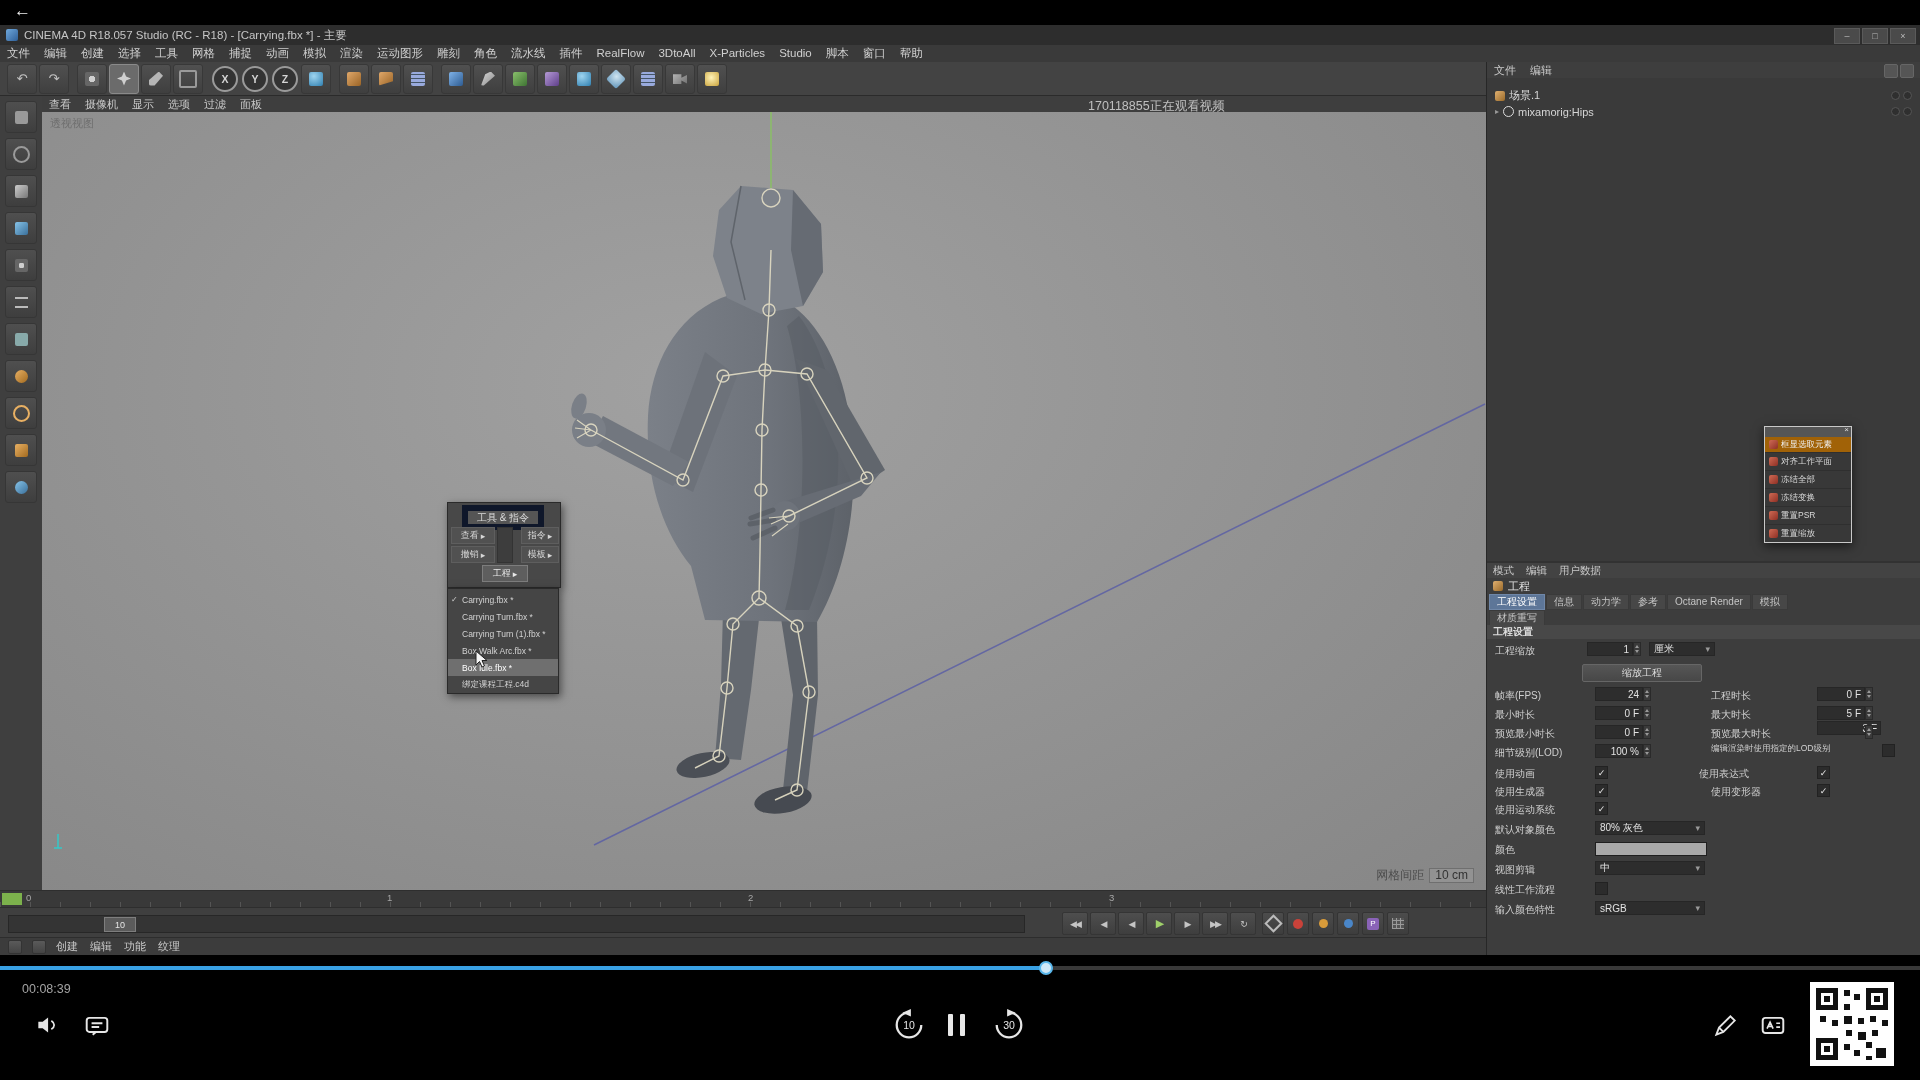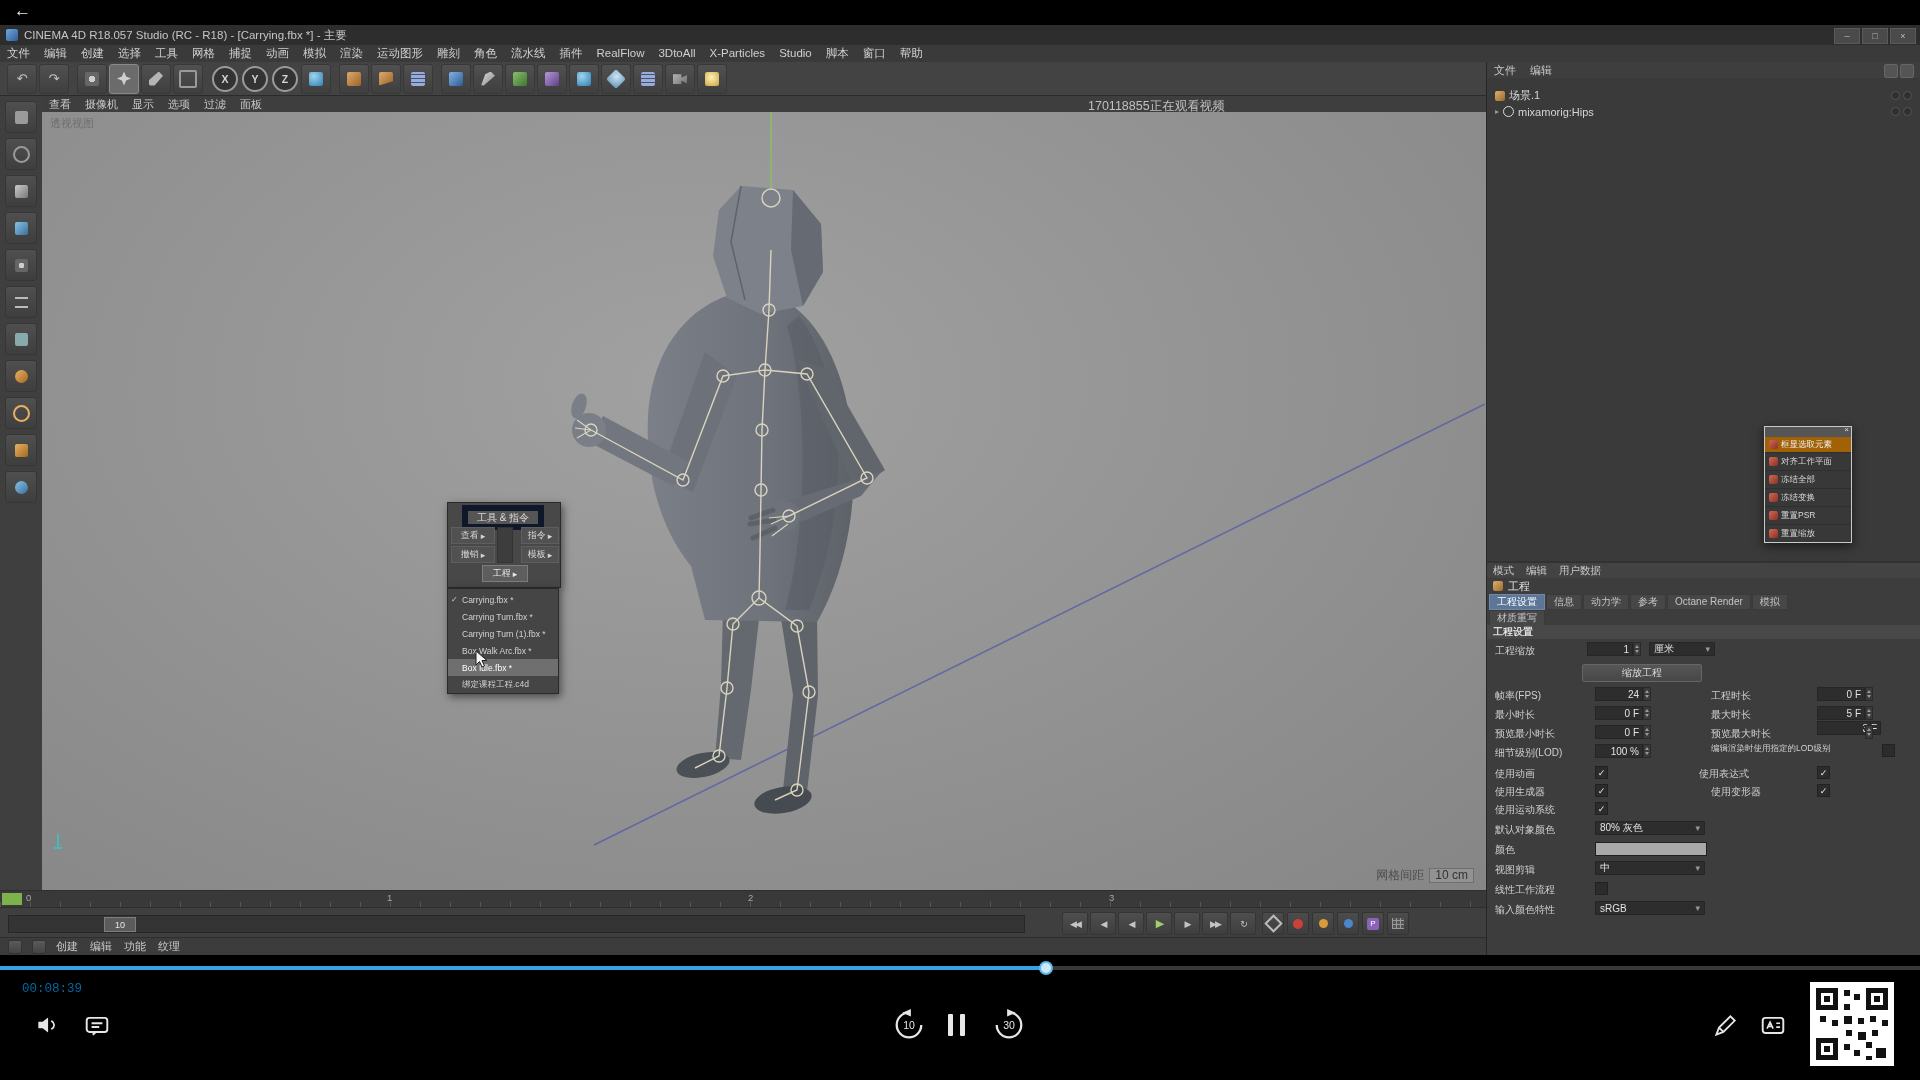--- a/index.html
+++ b/index.html
@@ -173,21 +173,21 @@
        display:flex;align-items:center;padding:0 4px;box-sizing:border-box;}
   .ddl:after{content:"▾";margin-left:auto;color:#999;font-size:9px;}
   .swatch{position:absolute;height:12px;background:#a9a9a9;border:1px solid #1f1f1f;}
   .abtn{position:absolute;height:16px;background:linear-gradient(#565656,#474747);border:1px solid #666;border-radius:2px;
         font-size:10px;color:#ddd;display:flex;align-items:center;justify-content:center;}
 
   
   .progress{position:absolute;left:0;top:966px;width:1920px;height:4px;background:rgba(255,255,255,.22);z-index:20;}
   .pfill{position:absolute;left:0;top:0;height:4px;background:#38a0e4;}
   .thumb{position:absolute;right:-7px;top:-5px;width:14px;height:14px;border-radius:50%;background:#cfe8f7;border:2px solid #59b7ec;box-sizing:border-box;}
-  .ptime{position:absolute;font-size:12.5px;color:#0369a1;z-index:21;font-family:Liberation Mono, monospace;}
+  .ptime{position:absolute;font-size:12.5px;color:#a3a3a3;z-index:21;}
   .pctrl{position:absolute;z-index:21;cursor:pointer;}
   .pausebars{display:flex;gap:7px;}
   .pausebars span{width:5px;height:22px;background:#e8e8e8;border-radius:1px;display:block;}
   .skipnum{position:absolute;left:0;top:0;width:34px;height:34px;display:flex;align-items:center;justify-content:center;
            font-size:10.5px;color:#e6e6e6;}
   .moredots{display:flex;gap:4px;}
   .moredots span{width:4px;height:4px;border-radius:50%;background:#e0e0e0;display:block;}
   .qr{position:absolute;right:26px;bottom:10px;z-index:21;}
 </style>
 </head>

